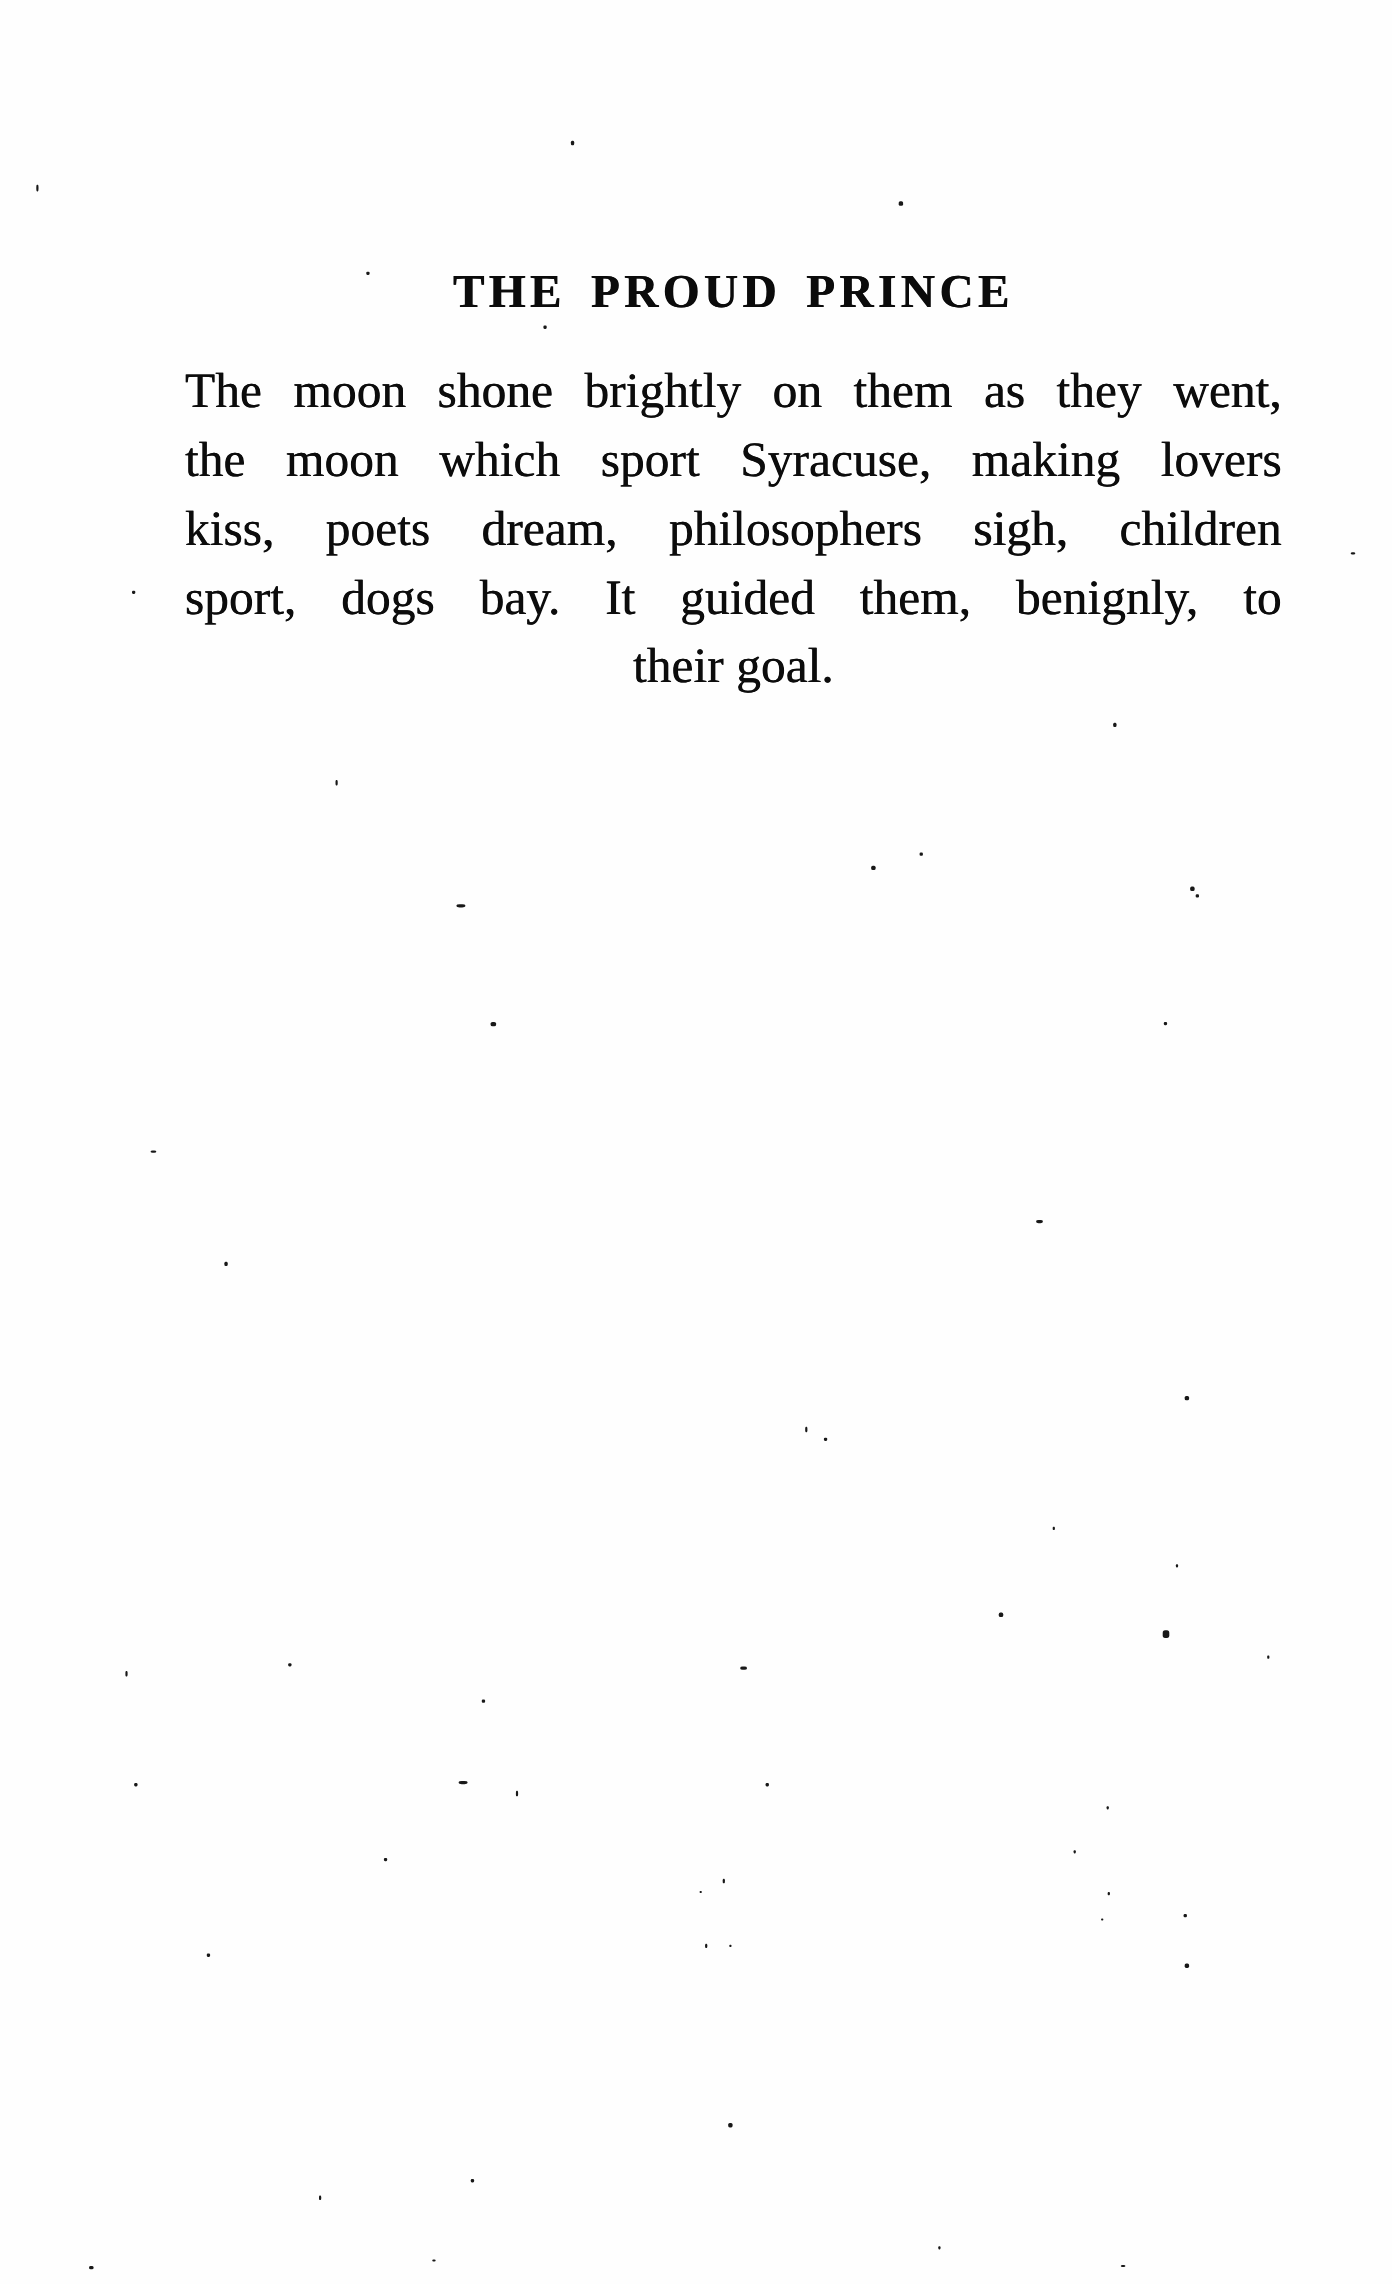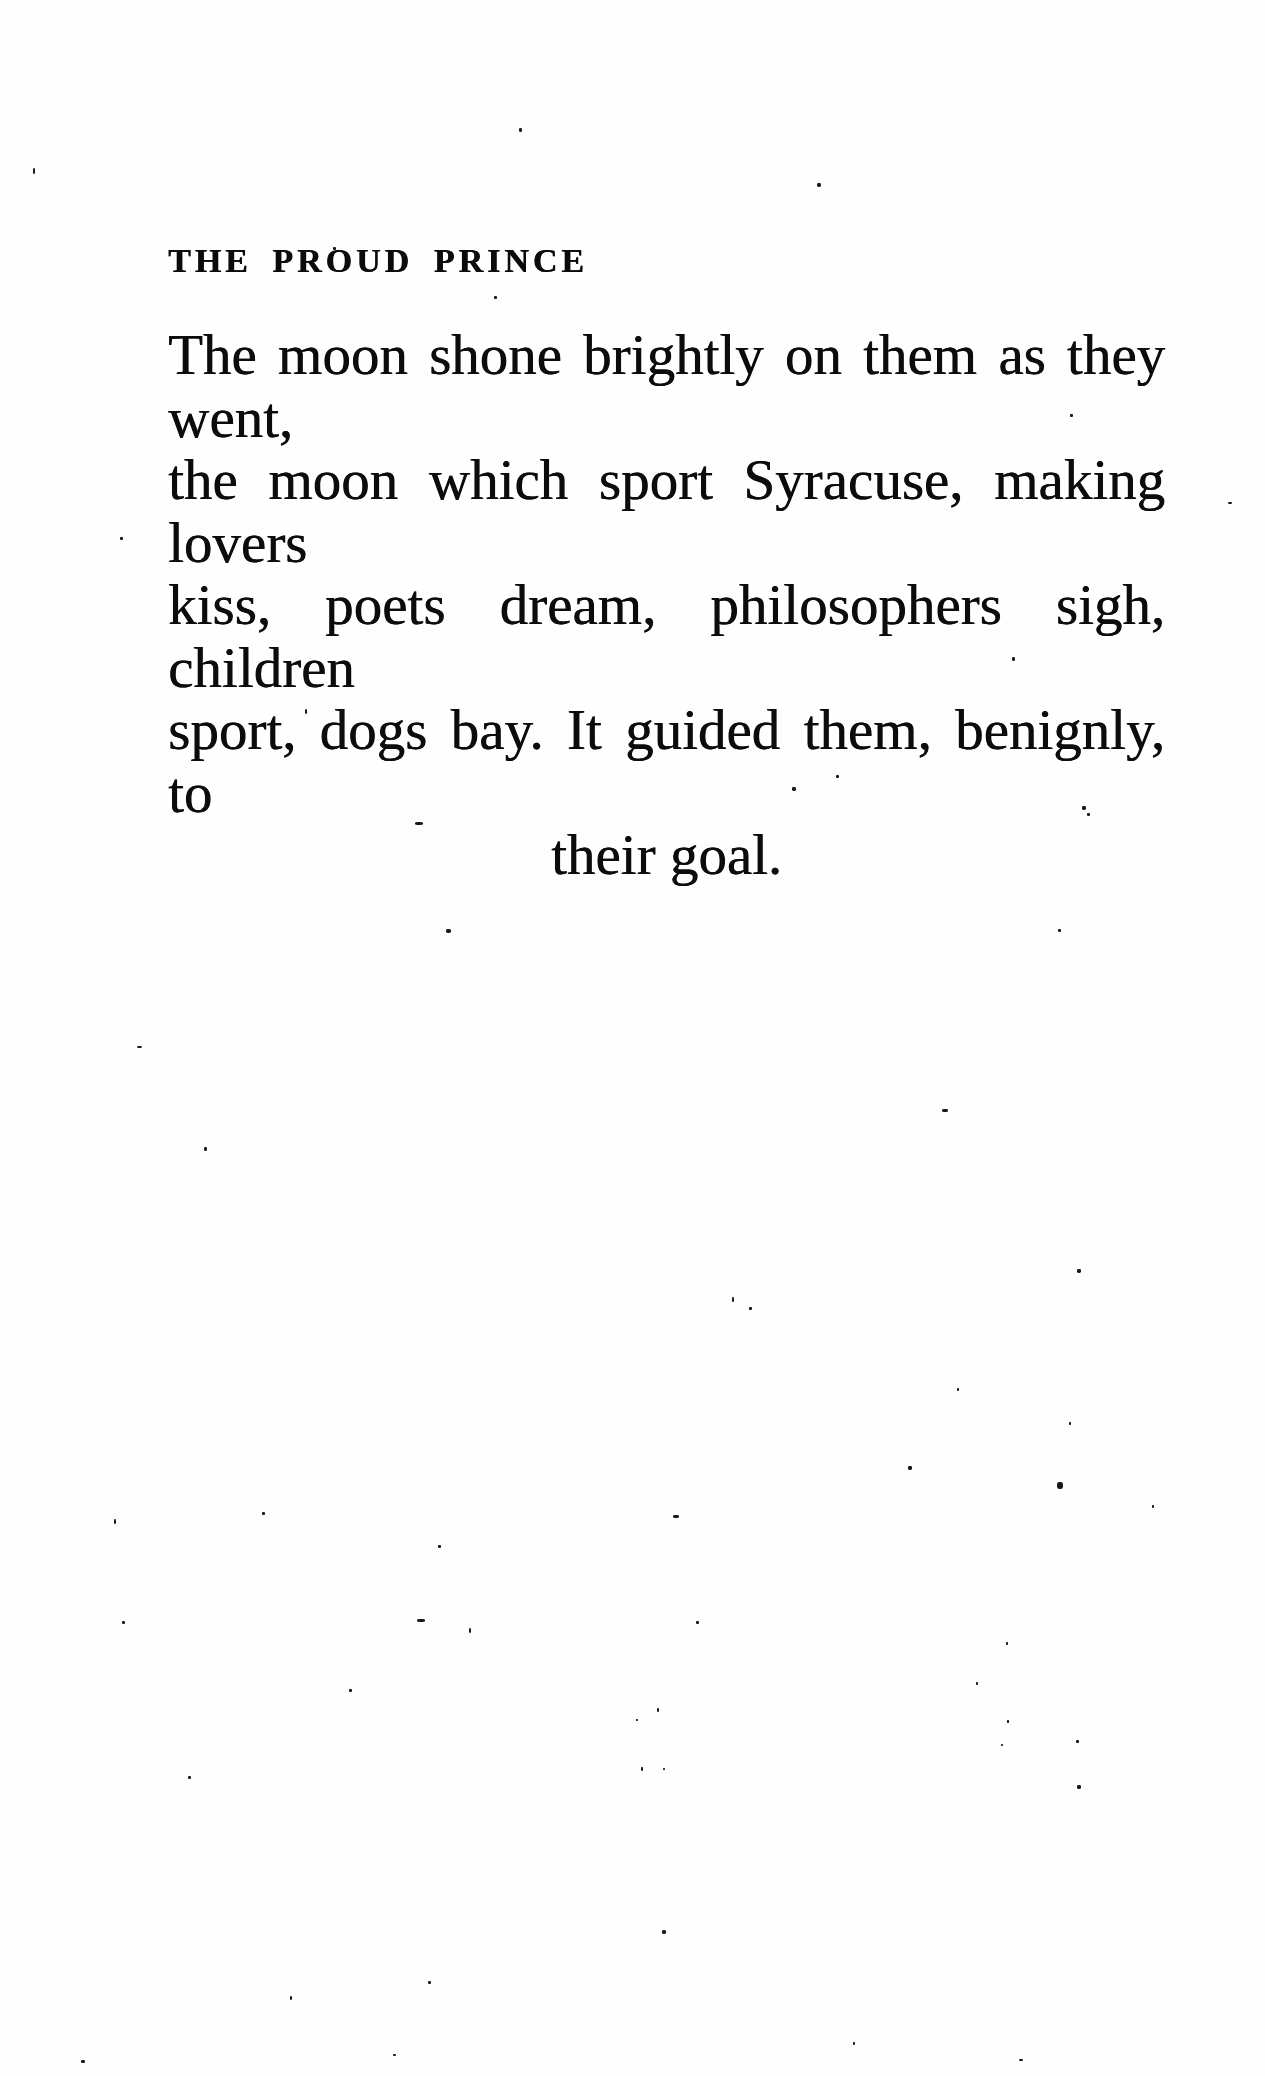--- a/index.html
+++ b/index.html
@@ -20,36 +20,36 @@
     width: 1265px;
     height: 2076px;
     background: #fefefe;
   }
   .title {
     position: absolute;
     left: 168px;
     top: 244px;
     width: 997px;
     margin: 0;
-    text-align: left;
-    font-size: 34px;
+    text-align: center;
+    font-size: 43px;
     line-height: 1;
     font-weight: bold;
     letter-spacing: 4px;
     word-spacing: 8px;
     color: #0b0b0b;
     text-shadow: 0.5px 0 0 currentColor;
     white-space: nowrap;
   }
   .paragraph {
     position: absolute;
     left: 168px;
     top: 324px;
     width: 997px;
-    font-size: 57px;
+    font-size: 45px;
     line-height: 62.5px;
     color: #0c0c0c;
     text-shadow: 0.5px 0 0 currentColor;
   }
   .line {
     text-align: justify;
     text-align-last: justify;
     white-space: normal;
   }
   .line.last {

